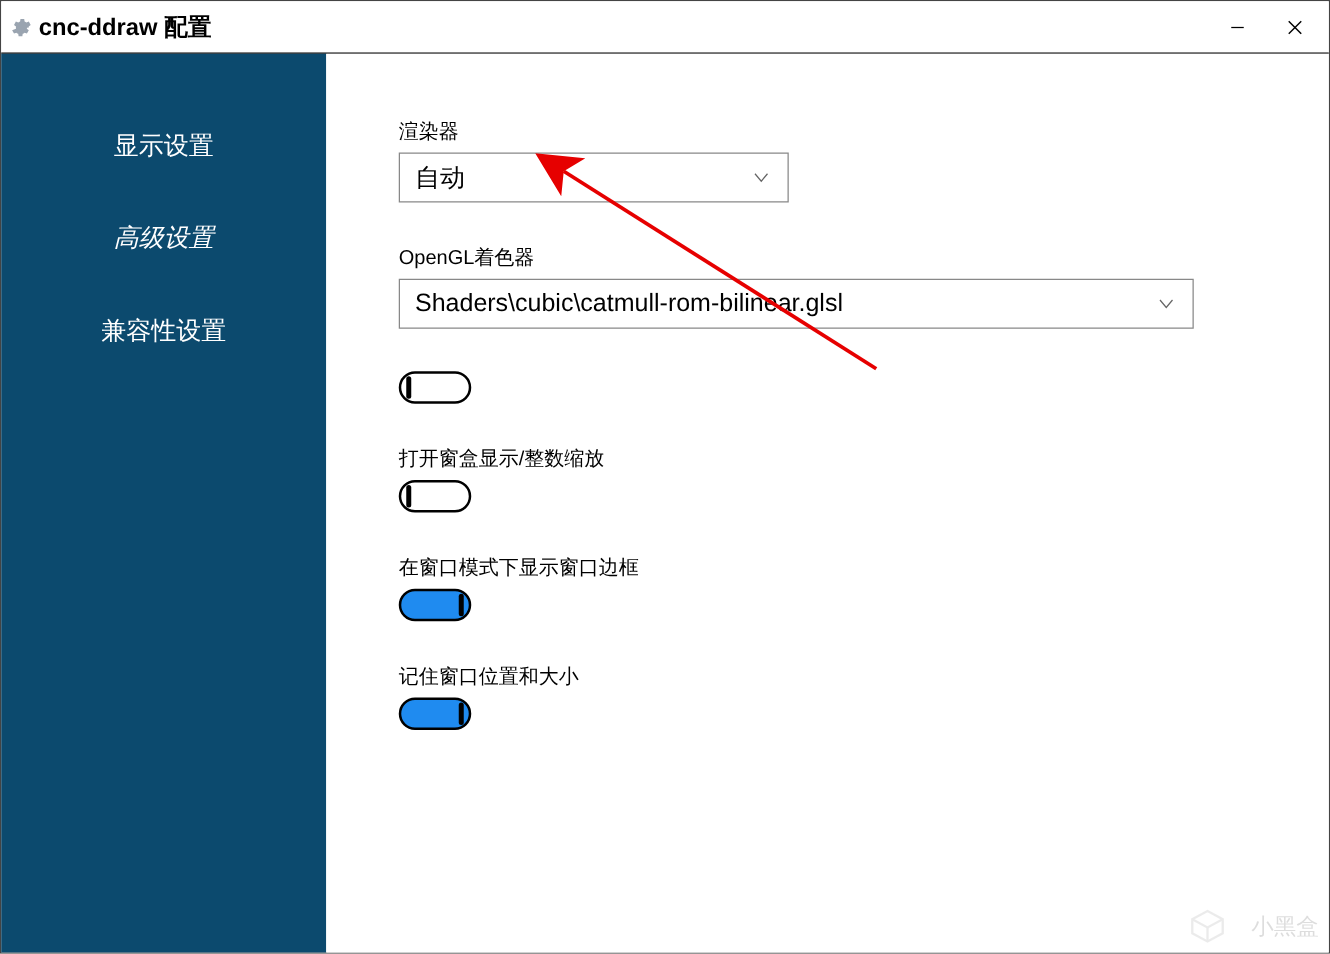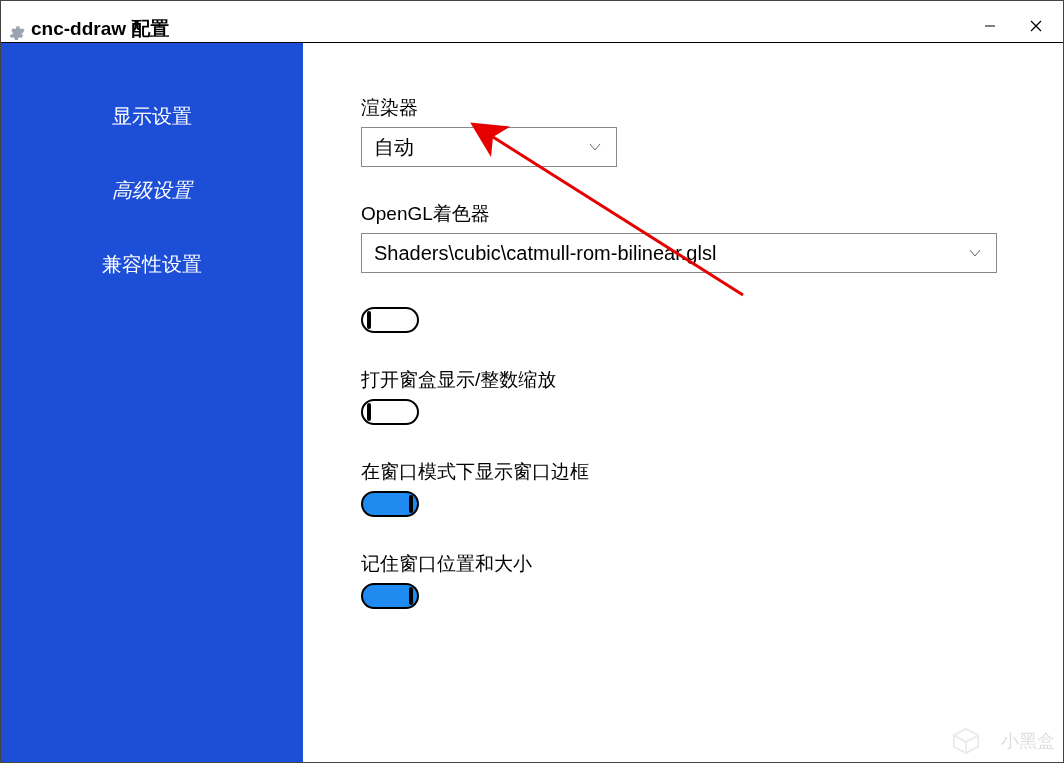--- a/index.html
+++ b/index.html
@@ -1,41 +1,41 @@
 <!DOCTYPE html>
 <html><head>
 <meta charset="utf-8">
 <style>
   * { box-sizing: border-box; margin: 0; padding: 0; }
   html, body { width: 1064px; height: 763px; font-family: "Microsoft YaHei", "Segoe UI", Arial, sans-serif; background: #fff; overflow: hidden; }
 
   .window { width: 1064px; height: 763px; border: 1px solid #444; background: #fff; position: relative; }
 
   
-  .titlebar { height: 42px; display: flex; align-items: flex-end; padding: 0 4px 0 6px; background: #fff; border-bottom: 1px solid #000; }
+  .titlebar { height: 42px; display: flex; align-items: center; padding: 0 4px 0 6px; background: #fff; border-bottom: 1px solid #000; }
   .titlebar .gear { width: 18px; height: 18px; margin-right: 6px; display:flex; align-items:center; justify-content:center; }
   .titlebar .title { font-size: 19px; font-weight: 700; color: #000; }
   .win-controls { margin-left: auto; display: flex; }
   .win-btn { width: 46px; height: 32px; display: flex; align-items: center; justify-content: center; font-size: 14px; color: #000; cursor: default; }
   .win-btn.close { font-size: 17px; }
 
   .body { position: absolute; top: 42px; left: 0; right: 0; bottom: 0; display: flex; }
 
   
-  .sidebar { width: 302px; background: #1d4ed8; color: #fff; padding-top: 36px; }
+  .sidebar { width: 260px; background: #0c4a6e; color: #fff; padding-top: 36px; }
   .nav-item { height: 74px; display: flex; align-items: center; justify-content: center; font-size: 20px; cursor: pointer; }
   .nav-item.active { font-weight: 500; font-style: italic; }
 
   
   .main { flex: 1; background: #fff; padding: 52px 58px 0 58px; position: relative; }
   .field { margin-bottom: 34px; }
-  .field-label { font-size: 19px; color: #000; margin-bottom: 6px; }
+  .field-label { font-size: 16px; color: #000; margin-bottom: 6px; }
 
   .combo { position: relative; border: 1px solid #888; height: 40px; display: flex; align-items: center; padding: 0 12px; font-size: 20px; background: #fff; cursor: pointer; }
-  .combo.small { width: 256px; }
+  .combo.small { width: 312px; }
   .combo.large { width: 636px; }
   .combo .chev { position: absolute; right: 14px; top: 50%; transform: translateY(-50%); width: 14px; height: 14px; display:flex; align-items:center; justify-content:center; }
   .combo .chev svg { display:block; }
 
   
   .toggle { width: 58px; height: 26px; border: 2px solid #000; border-radius: 13px; position: relative; background: #fff; cursor: pointer; margin-top: 2px; }
   .toggle .knob { position: absolute; top: 2px; width: 4px; height: 18px; background: #000; border-radius: 2px; }
   .toggle.off .knob { left: 4px; }
   .toggle.on { background: #1f8bf0; }
   .toggle.on .knob { right: 4px; }

